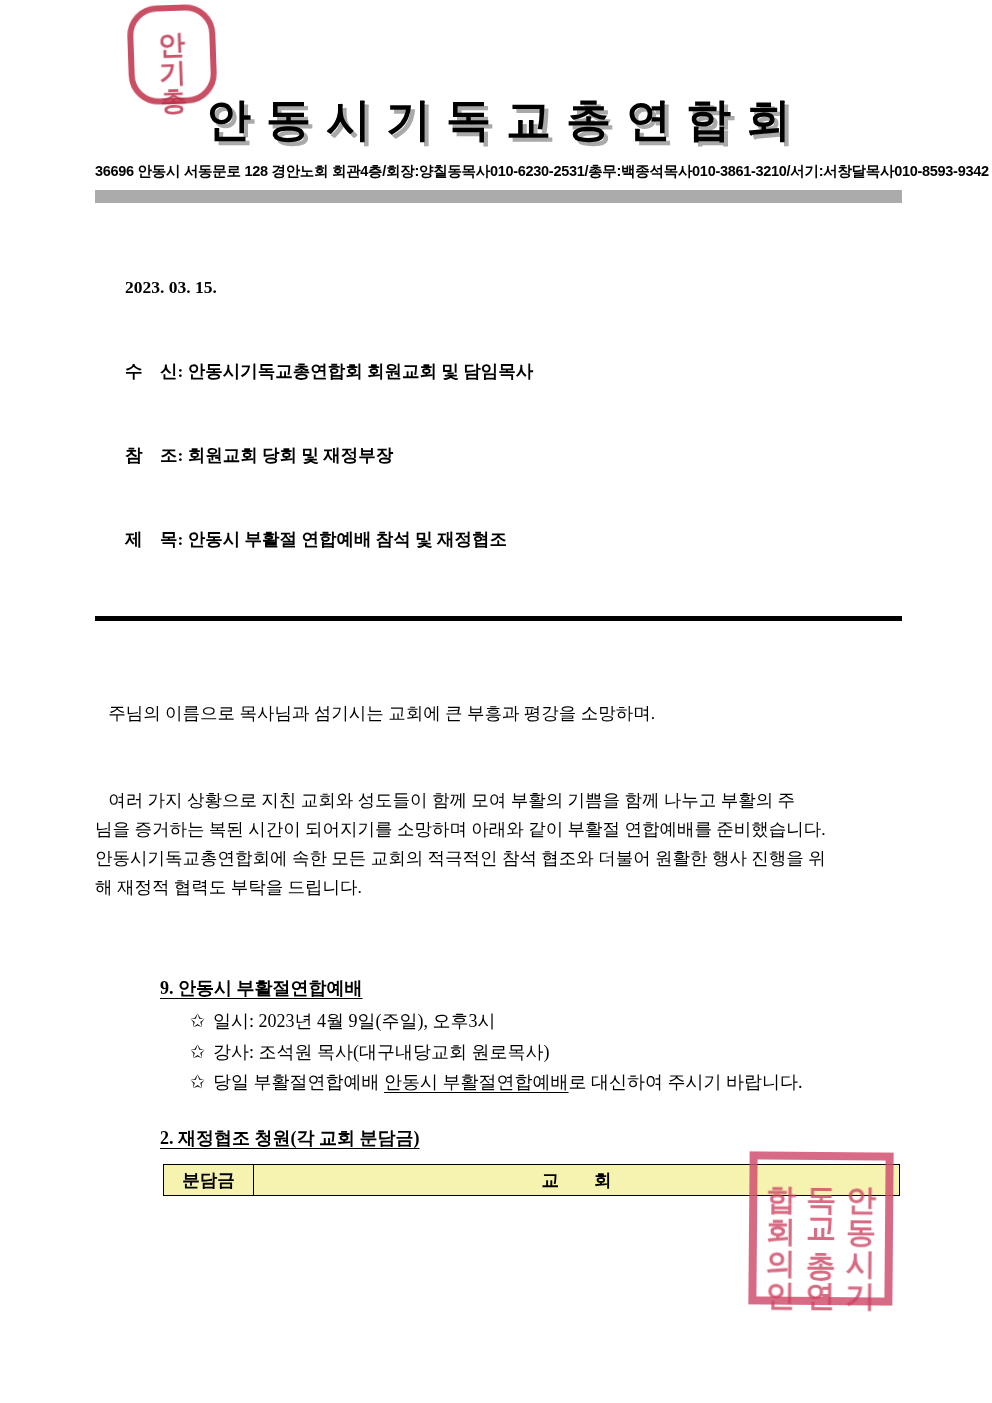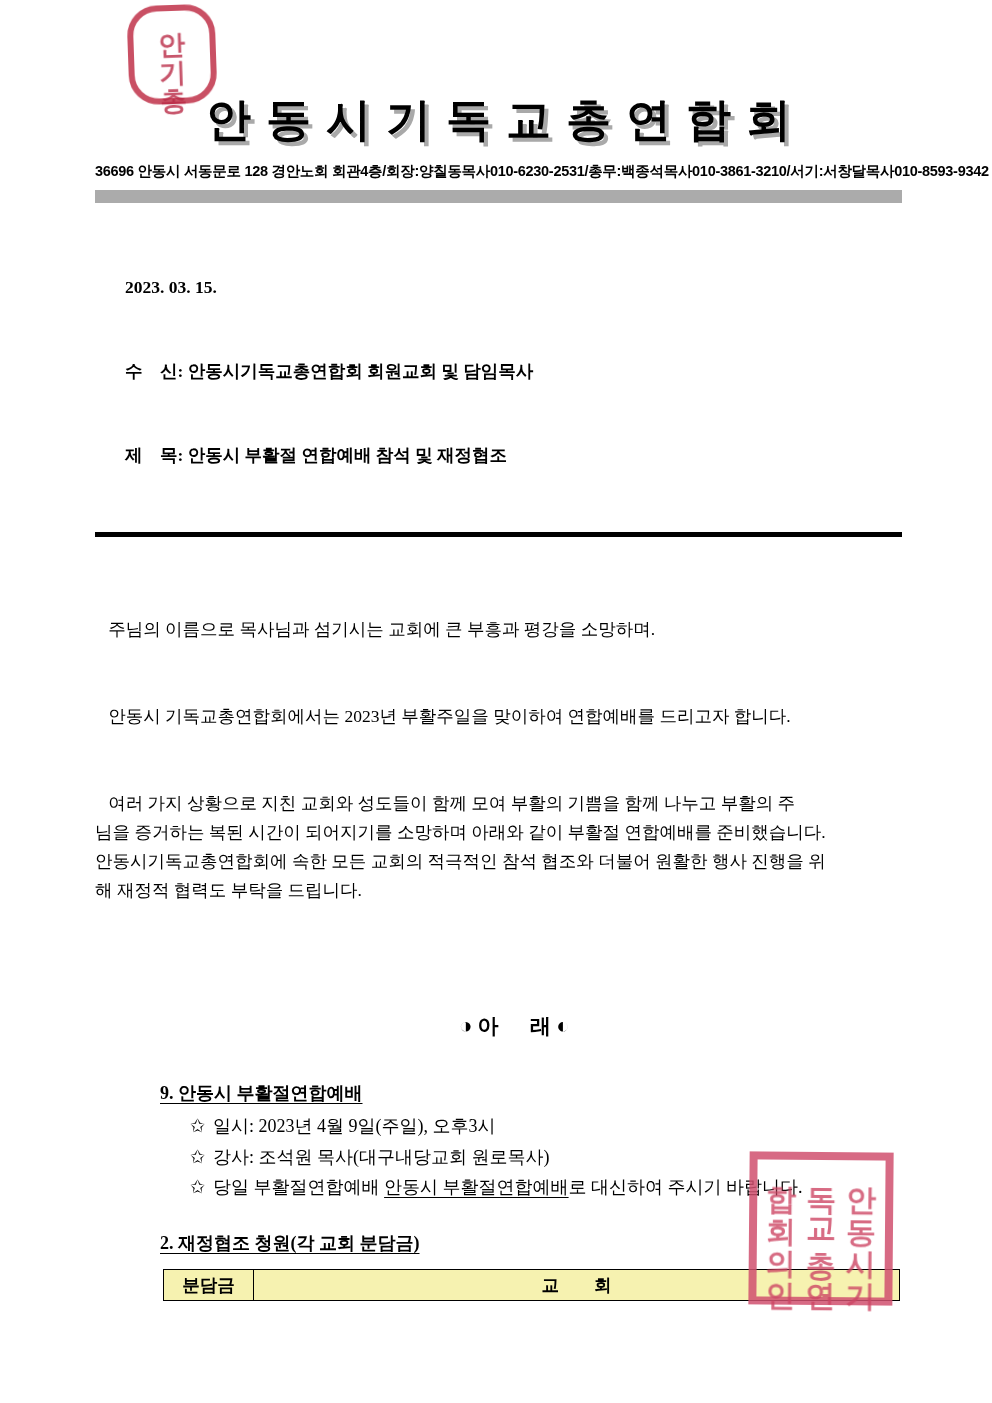--- a/index.html
+++ b/index.html
@@ -129,37 +129,34 @@
 
     <div class="address">36696 안동시 서동문로 128 경안노회 회관4층/회장:양칠동목사010-6230-2531/총무:백종석목사010-3861-3210/서기:서창달목사010-8593-9342</div>
 
     <div class="graybar"></div>
 
     <div class="docinfo">
       <div class="row1">
         <span>2023. 03. 15.</span>
       </div>
       <div>수    신: 안동시기독교총연합회 회원교회 및 담임목사</div>
+      <div>참    조: 회원교회 당회 및 재정부장</div>
       <div>제    목: 안동시 부활절 연합예배 참석 및 재정협조</div>
     </div>
 
     <div class="blackrule"></div>
 
     <div class="bodytext">
       <p>   주님의 이름으로 목사님과 섬기시는 교회에 큰 부흥과 평강을 소망하며.</p>
-      <p>   안동시 기독교총연합회에서는 2023년 부활주일을 맞이하여 연합예배를 드리고자 합니다.</p>
       <p>   여러 가지 상황으로 지친 교회와 성도들이 함께 모여 부활의 기쁨을 함께 나누고 부활의 주
 님을 증거하는 복된 시간이 되어지기를 소망하며 아래와 같이 부활절 연합예배를 준비했습니다.
 안동시기독교총연합회에 속한 모든 교회의 적극적인 참석 협조와 더불어 원활한 행사 진행을 위
 해 재정적 협력도 부탁을 드립니다.</p>
     </div>
 
-    <div class="below-heading">
-      <span class="orn">◑</span><span> 아      래 </span><span class="orn">◐</span>
-    </div>
 
     <div class="s-title">9. 안동시 부활절연합예배</div>
 
     <div class="items">
       <div>
         <span class="bullet">✩</span><span>일시: 2023년 4월 9일(주일), 오후3시</span>
       </div>
       <div>
         <span class="bullet">✩</span><span>강사: 조석원 목사(대구내당교회 원로목사)</span>
       </div>

